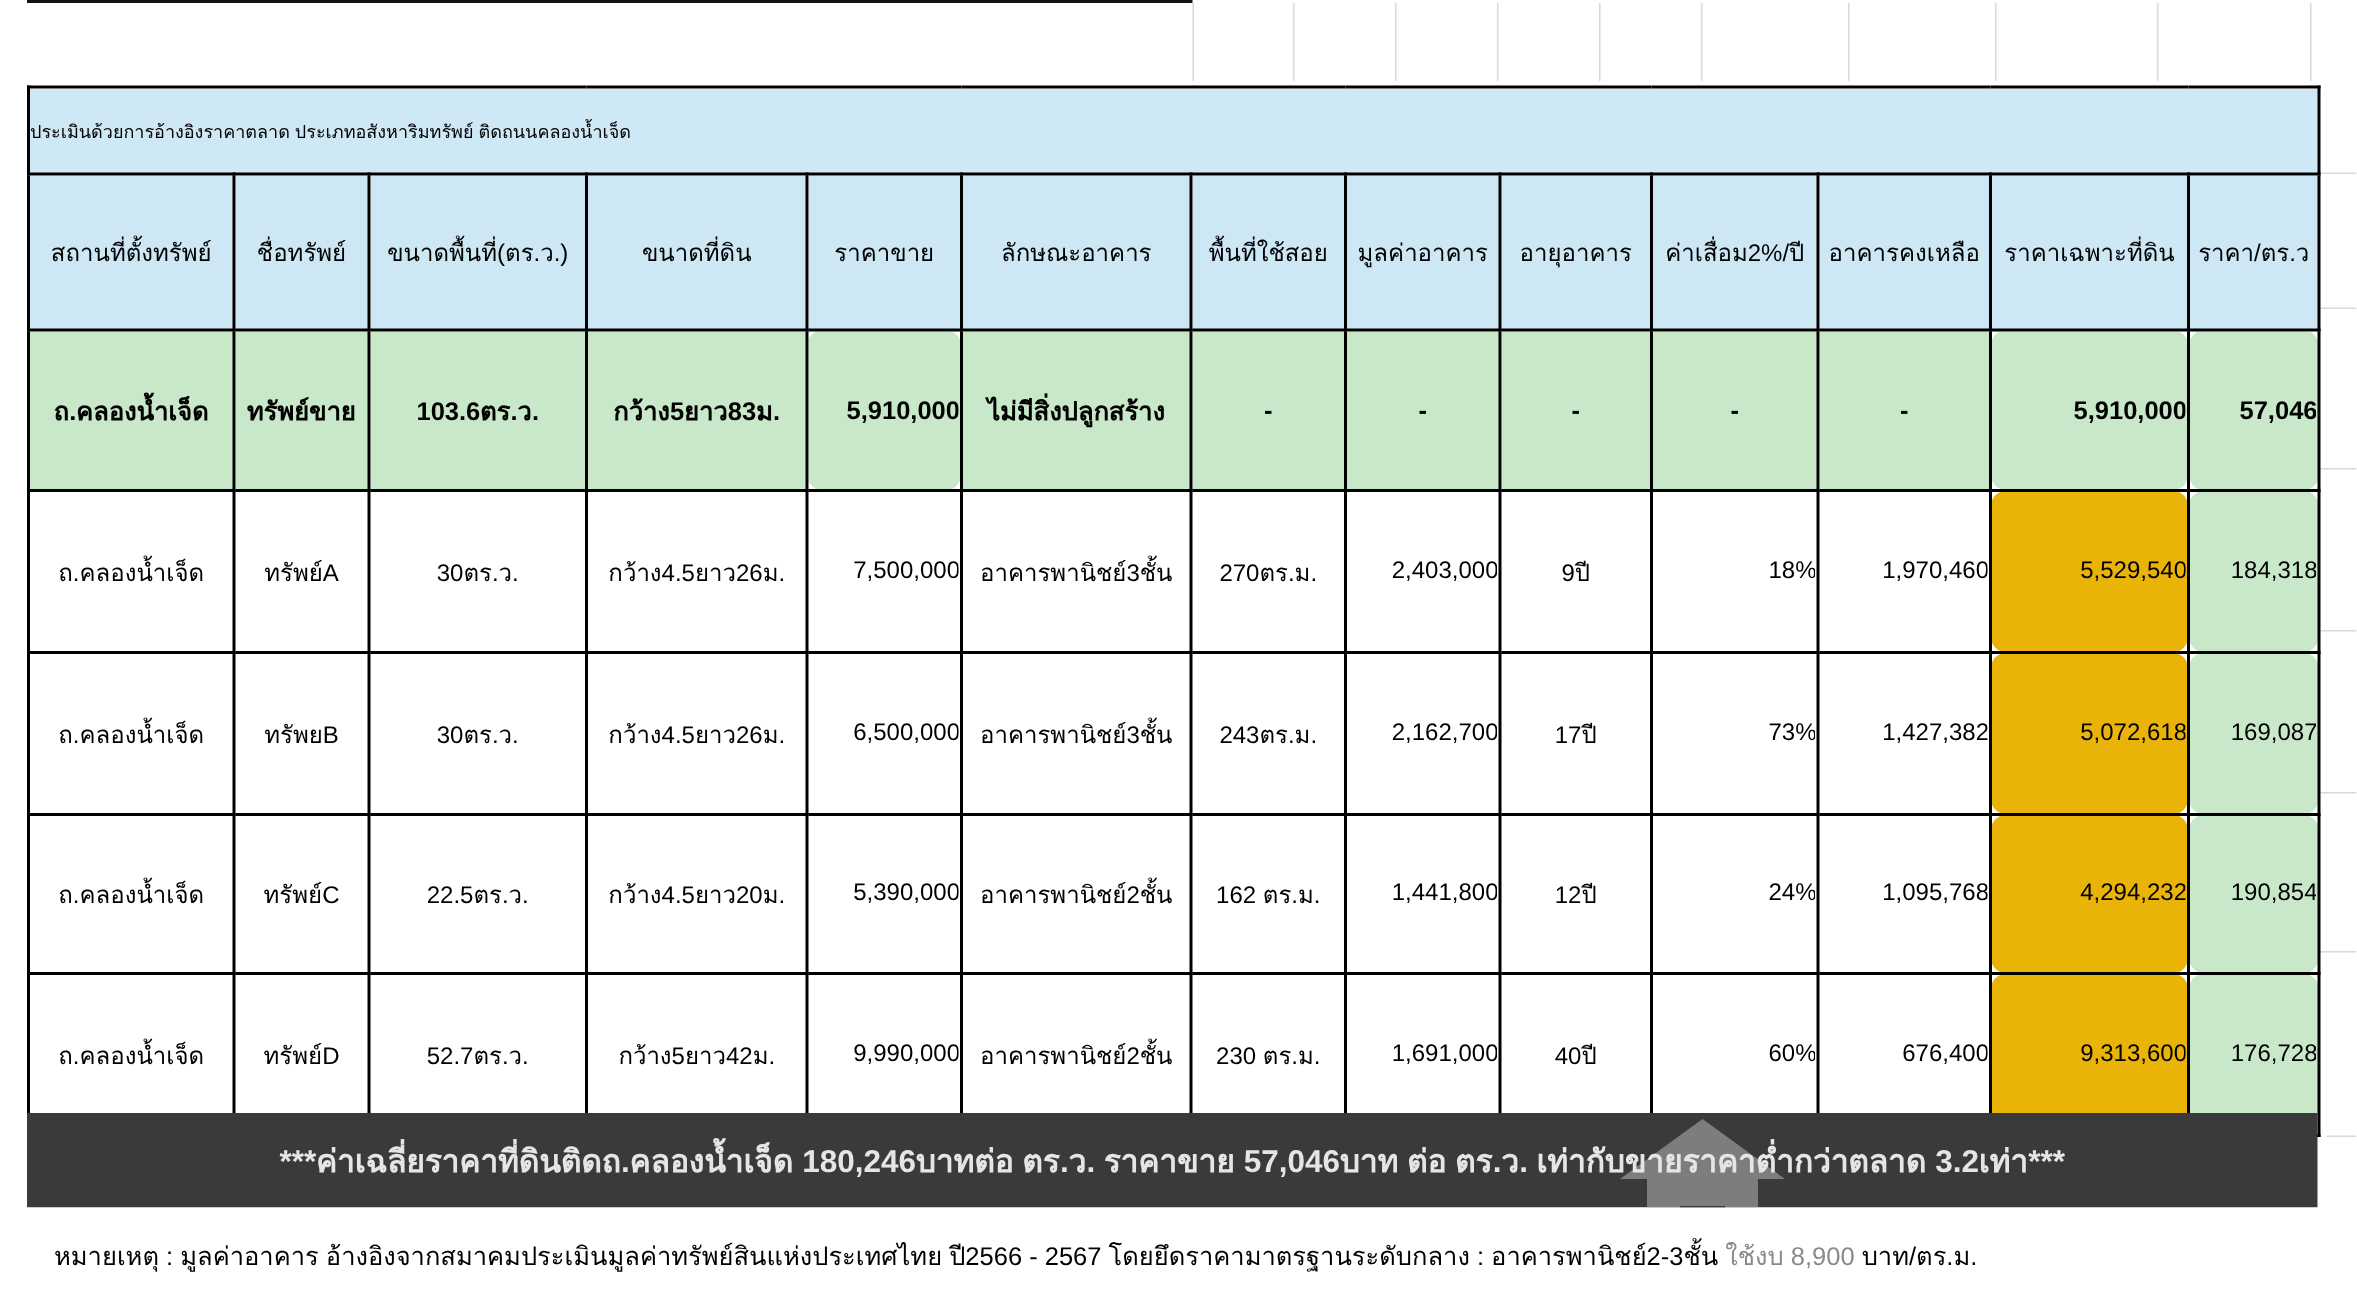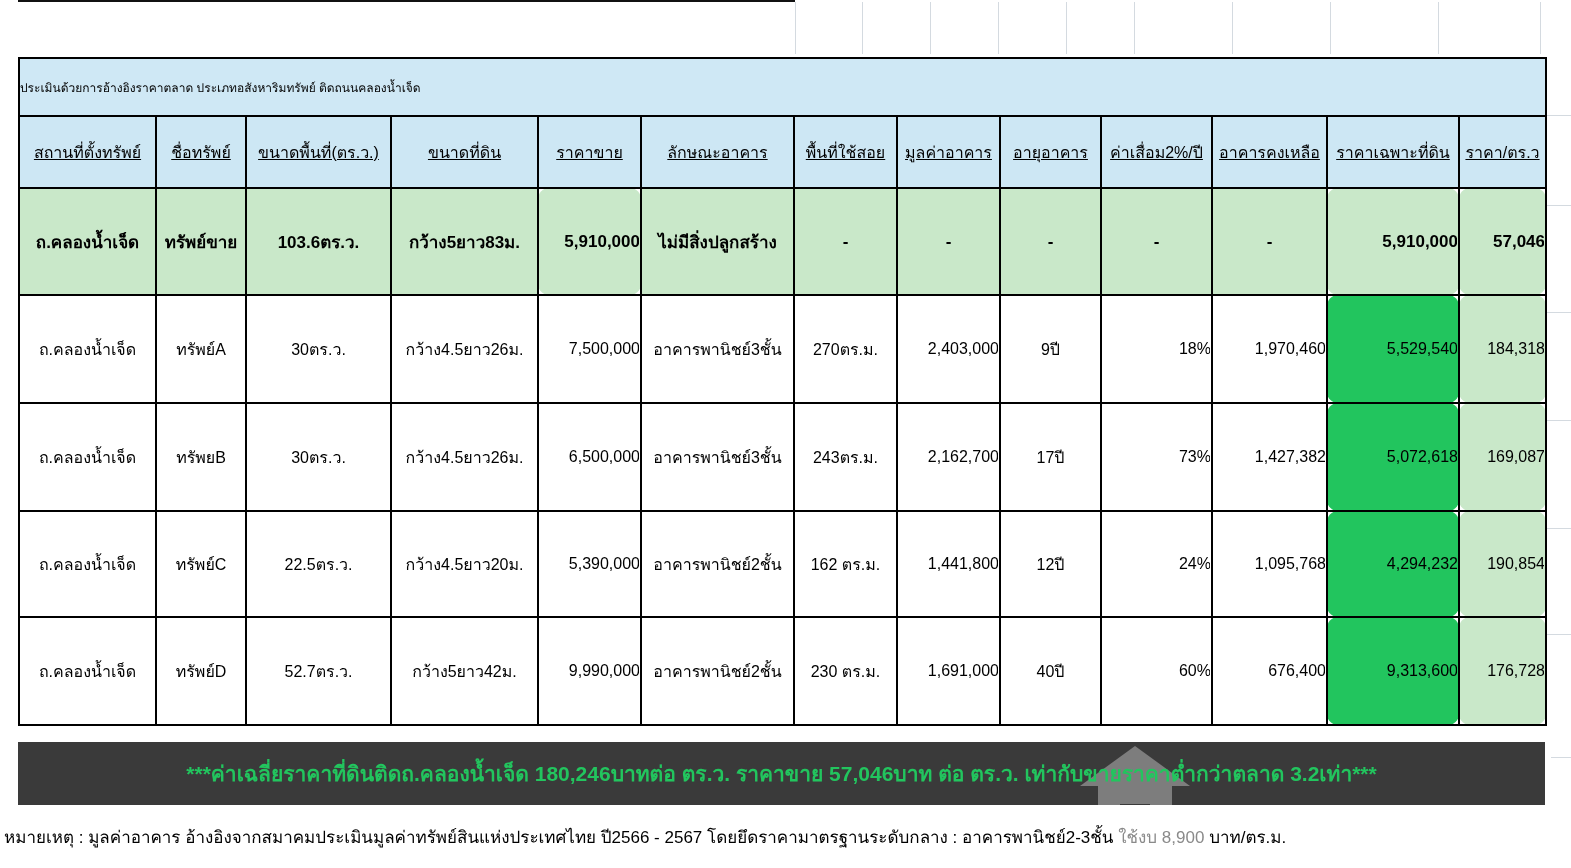--- a/index.html
+++ b/index.html
@@ -21,58 +21,58 @@
     position:absolute;top:57px;left:18px;width:1527px;
     border-collapse:collapse;table-layout:fixed;
   }
   table.sheet td,table.sheet th{
     border:2px solid #000;vertical-align:middle;
     font-size:16px;font-weight:normal;overflow:hidden;
     padding:0;
   }
   tr.subtitle-row{height:58px;}
   tr.subtitle-row td{background:#cfe8f5;font-size:12px;}
-  tr.header-row{height:72px;text-decoration:underline;}
+  tr.header-row{height:104px;}
   tr.header-row th{background:#cde7f4;text-align:center;font-size:16px;}
   tr.subject-row{height:107px;}
   tr.subject-row td{background:#c9e8c9;font-weight:bold;font-size:17px;}
   tr.comp-row{height:108px;}
   tr.comp-row.short{height:106px;}
   td.c{text-align:center;}
   td.r{text-align:right;padding-right:12px;border-radius:11px;}
-  td.peach{background:#22c55e;}
+  td.peach{background:#eab308;}
   td.green{background:#c9e8c9;margin-top:25px;}
 
   
   .dark-bar{
     position:absolute;top:742px;left:18px;width:1527px;height:63px;
     background:#3a3a3a;overflow:hidden;
   }
   .dark-bar .summary-text{
     position:absolute;top:0;left:0;width:100%;height:100%;
     display:flex;align-items:center;justify-content:center;
-    color:#22c55e;font-size:21px;font-weight:bold;white-space:nowrap;
+    color:#e5e5e5;font-size:21px;font-weight:bold;white-space:nowrap;
     z-index:2;
   }
   .watermark{
     position:absolute;top:4px;left:1062px;display:flex;align-items:flex-start;
     opacity:0.55;z-index:1;
   }
   .watermark .wm-text{
     font-size:76px;font-weight:bold;color:#b5b5b5;line-height:1;
     letter-spacing:2px;white-space:nowrap;margin-left:6px;
   }
   .wm-house{flex:0 0 auto;}
 
   
   .note-bar{
     position:absolute;top:805px;left:0;width:1571px;height:63px;background:#fff;
     display:flex;align-items:center;
   }
-  .note-text{padding-left:4px;font-size:17px;white-space:nowrap;}
+  .note-text{padding-left:36px;font-size:17px;white-space:nowrap;}
   .note-gray{color:#8a8a8a;}
 </style>
 </head>
 <body>
 
 <div class="title-bar">
   <div class="top-black-line"></div>
 
   <div class="vline" style="left:795px"></div>
   <div class="vline" style="left:862px"></div>

